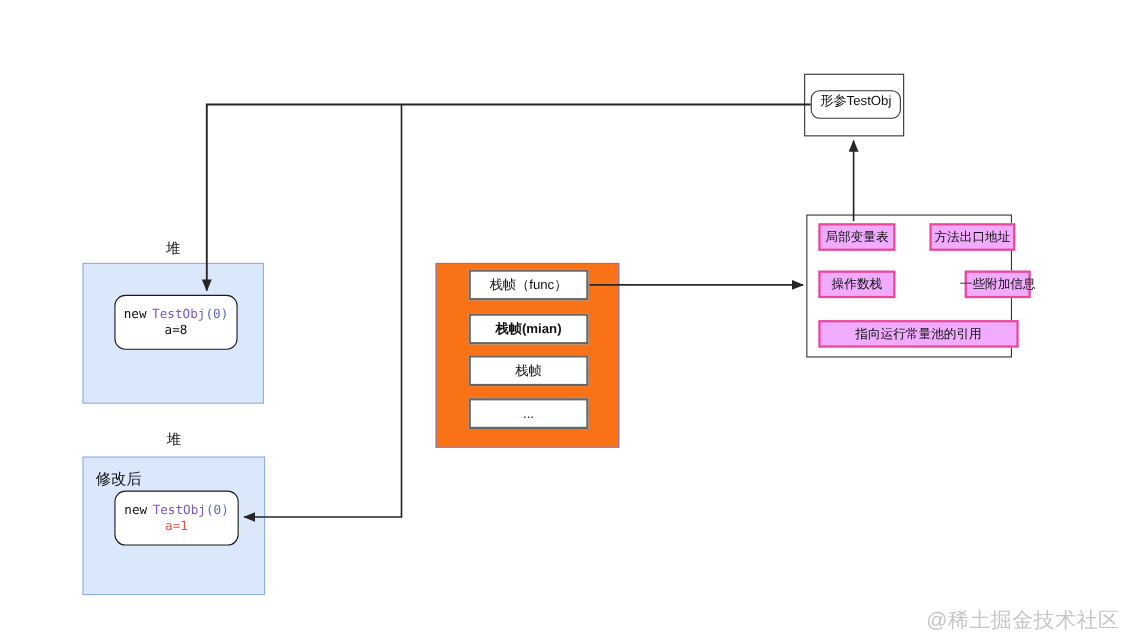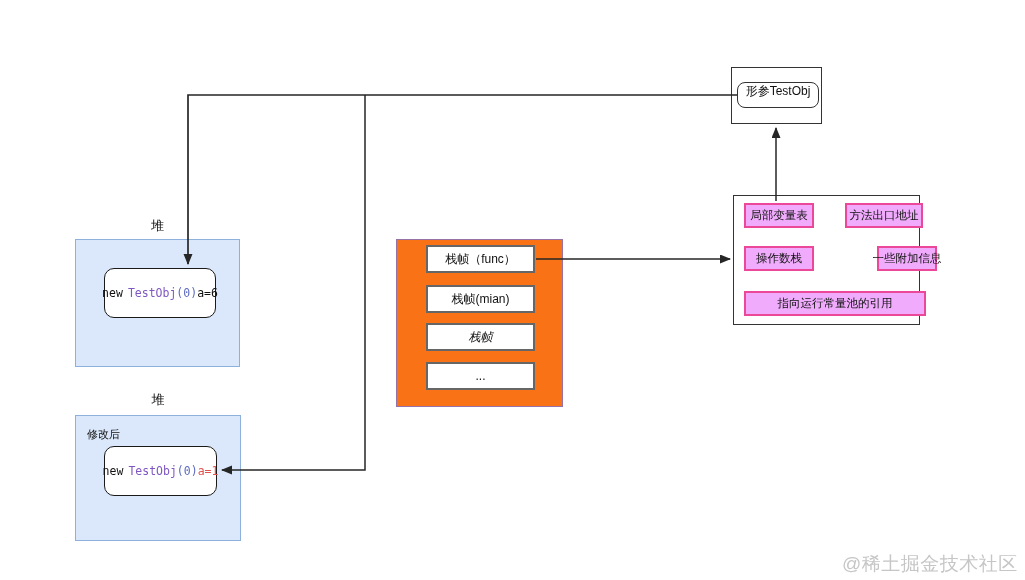--- a/index.html
+++ b/index.html
@@ -14,42 +14,42 @@
             background:#fff;display:flex;align-items:center;justify-content:center;
             font-size:13px;font-weight:bold;box-sizing:border-box;}
 
   
   .heap-label{position:absolute;font-size:13px;text-align:center;}
   #heap1-label{left:75px;top:217px;width:165px;}
   #heap2-label{left:75px;top:391px;width:166px;}
   .heap-box{position:absolute;background:#dbe8fb;border:1px solid #8db0dd;box-sizing:border-box;}
   #heap1-box{left:75px;top:239px;width:165px;height:128px;}
   #heap2-box{left:75px;top:415px;width:166px;height:126px;}
-  .heap-note{position:absolute;left:11px;top:11px;font-size:11px;}
+  .heap-note{position:absolute;left:11px;top:11px;font-size:14px;}
 
   
   .obj-pill{position:absolute;background:#fff;border:1.5px solid #1a1a1a;border-radius:10px;
-            display:flex;align-items:center;justify-content:center;
+            display:flex;flex-direction:column;align-items:center;justify-content:center;
             font-family:"DejaVu Sans Mono",monospace;font-size:11.5px;line-height:15px;box-sizing:border-box;}
   #obj1{left:104px;top:268px;width:112px;height:50px;}
   #obj2{left:104px;top:446px;width:113px;height:50px;}
   .obj-line{display:flex;align-items:baseline;}
   .kw{margin-right:5px;color:#111;}
   .type{color:#7e57c2;}
   .args{color:#5c6bc0;}
   #obj2 .obj-value{color:#e0524d;}
 
   
   .stack-label{position:absolute;left:396px;top:217px;width:167px;text-align:center;font-size:13px;}
   .stack-box{position:absolute;left:396px;top:239px;width:167px;height:168px;
              background:#f97316;border:1px solid #9673a6;box-sizing:border-box;}
   .frame{position:absolute;left:29px;width:109px;height:28px;background:#fff;border:2px solid #666;
          box-sizing:border-box;display:flex;align-items:center;justify-content:center;
          font-size:12px;white-space:nowrap;}
-  #frame0{top:5px;} #frame1{top:45px;} #frame2{top:83px;font-style:italic;} #frame3{top:122px;}
+  #frame0{top:5px;} #frame1{top:45px;font-weight:bold;} #frame2{top:83px;} #frame3{top:122px;}
 
   
   .param-outer{position:absolute;left:731px;top:67px;width:91px;height:57px;border:1.5px solid #333;
                background:#fff;box-sizing:border-box;}
   .param-pill{position:absolute;left:737px;top:82px;width:82px;height:26px;border:1.5px solid #333;
               border-radius:8px;background:#fff;display:flex;align-items:flex-start;justify-content:center;
               font-size:12px;white-space:nowrap;box-sizing:border-box;}
 
   
   .detail-box{position:absolute;left:733px;top:195px;width:187px;height:130px;border:1.5px solid #333;
@@ -71,21 +71,21 @@
 
 
   <div class="heap-label" id="heap1-label">堆</div>
   <div class="heap-box" id="heap1-box"></div>
   <div class="obj-pill" id="obj1">
     <div class="obj-line">
       <span class="kw">new</span>
         <span class="type">TestObj</span>
         <span class="args">(0)</span>
     </div>
-    <div class="obj-value">a=6</div>
+    <div class="obj-value">a=8</div>
   </div>
 
   <div class="heap-label" id="heap2-label">堆</div>
   <div class="heap-box" id="heap2-box">
     <div class="heap-note">修改后</div>
   </div>
   <div class="obj-pill" id="obj2">
     <div class="obj-line">
       <span class="kw">new</span>
         <span class="type">TestObj</span>

